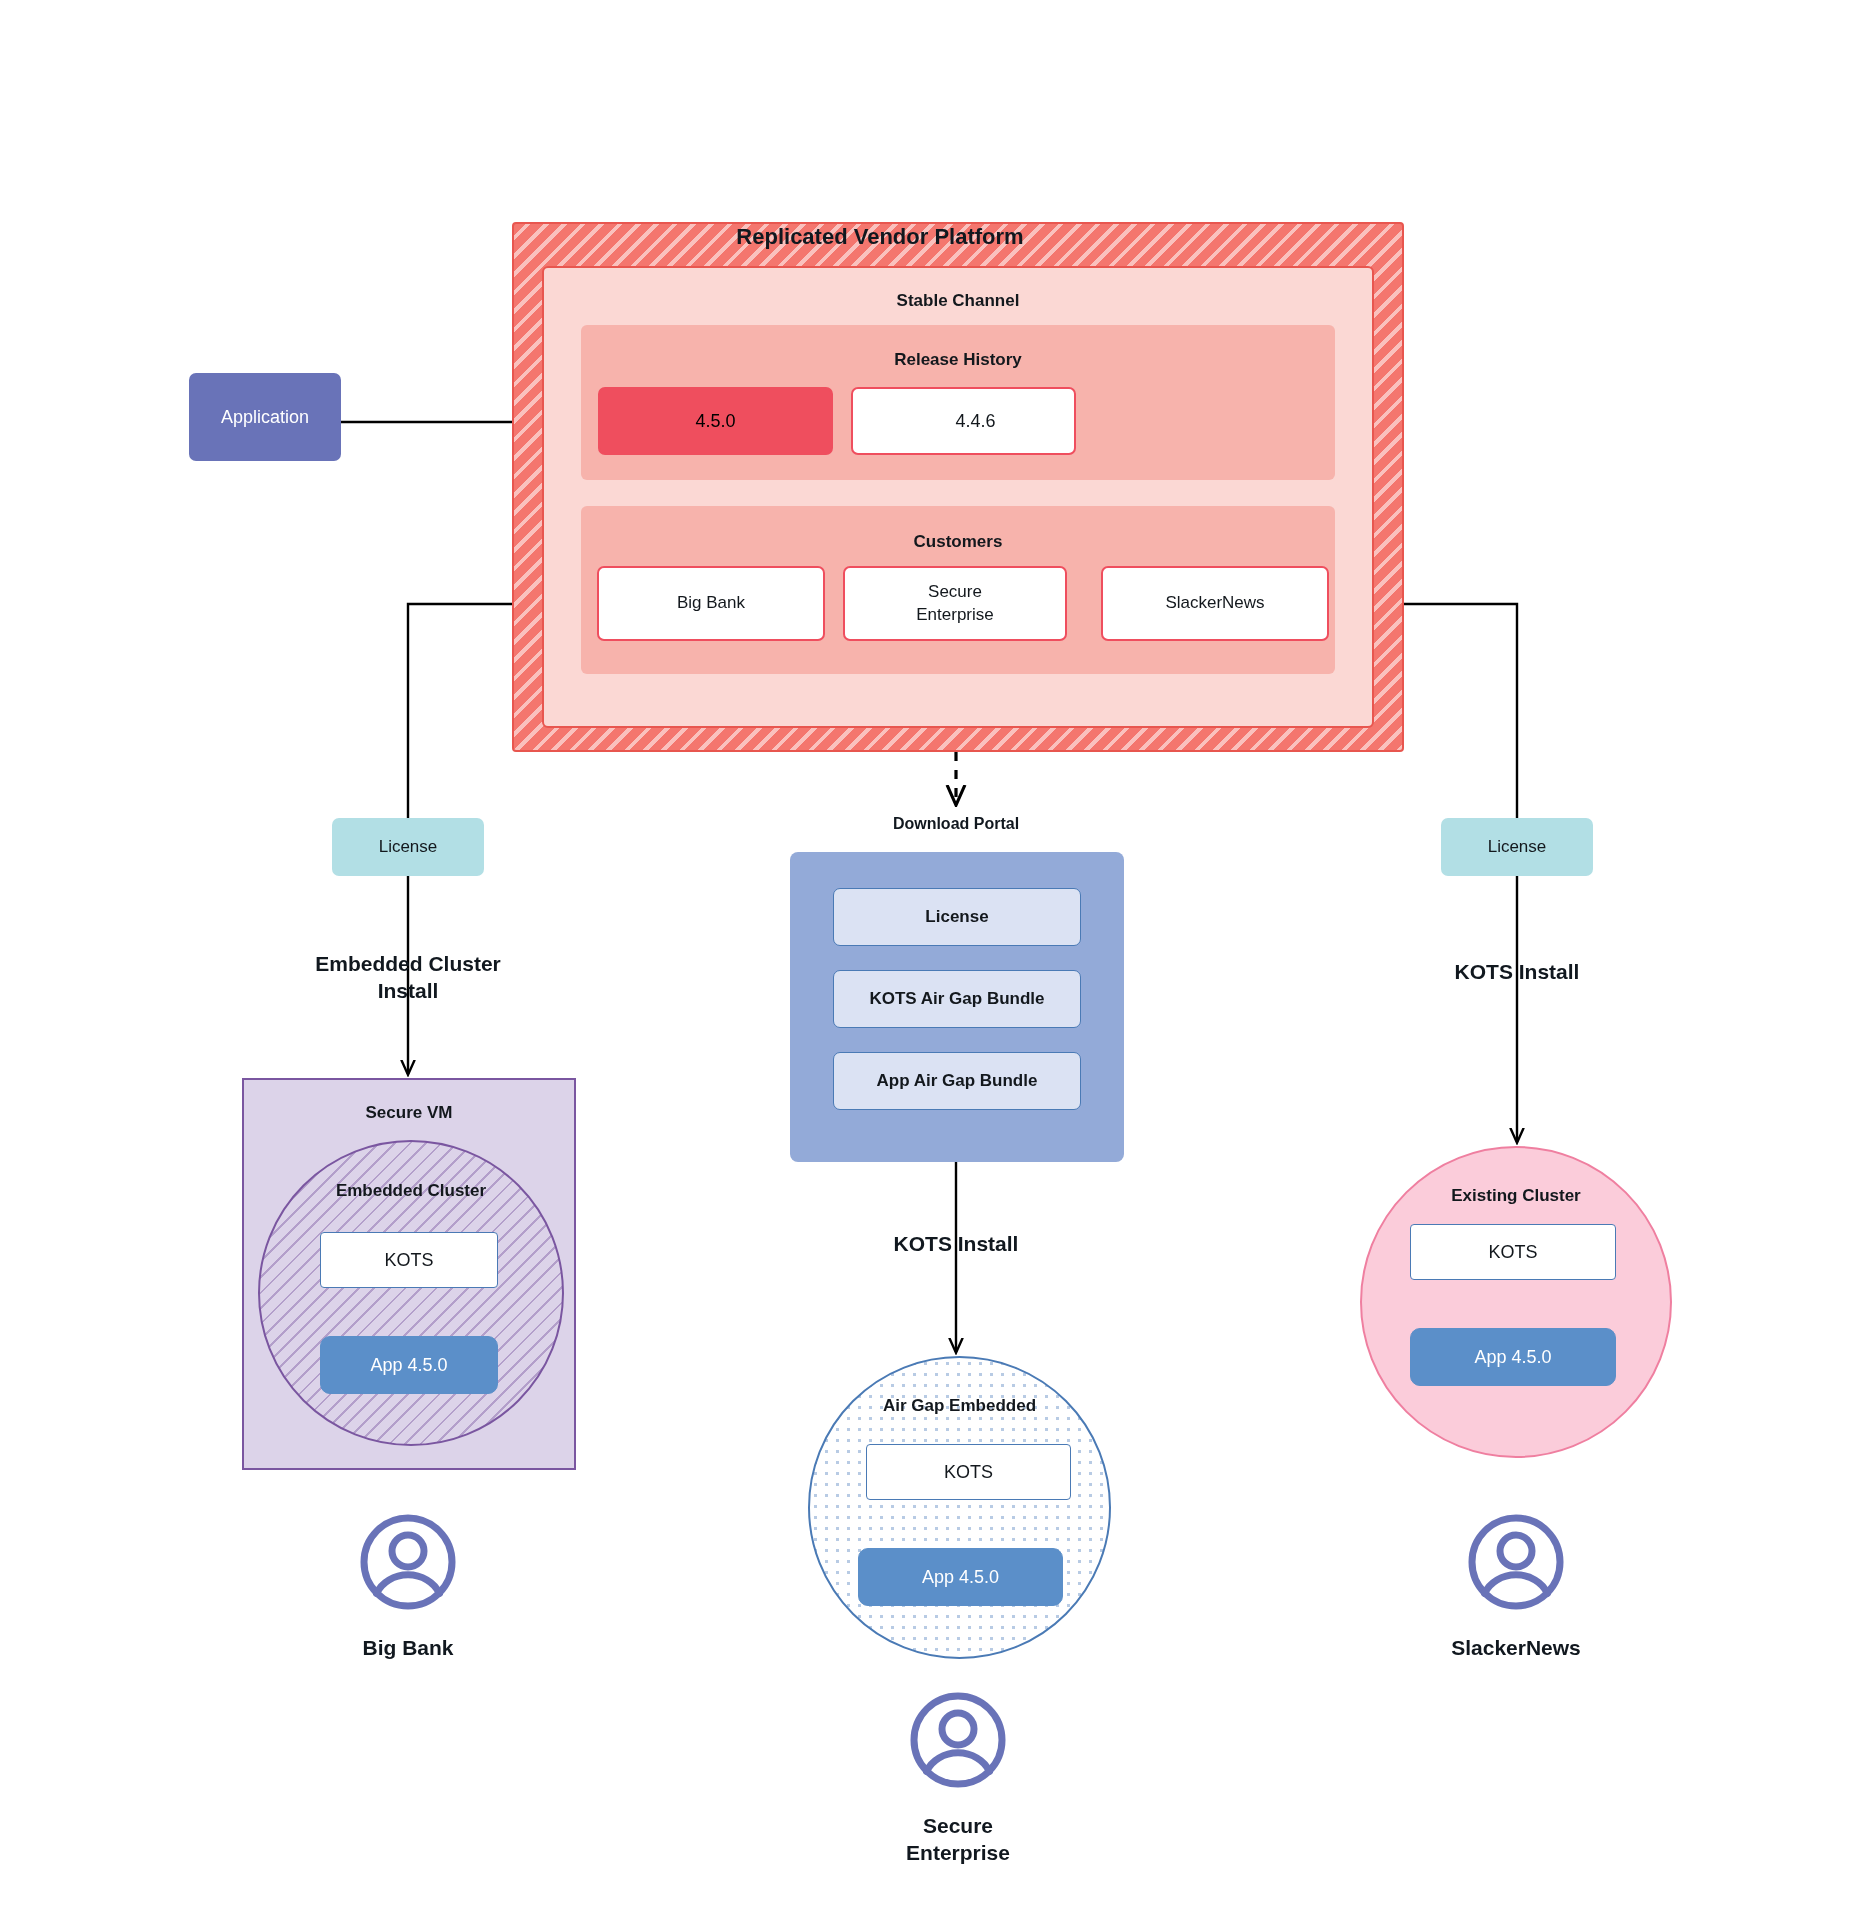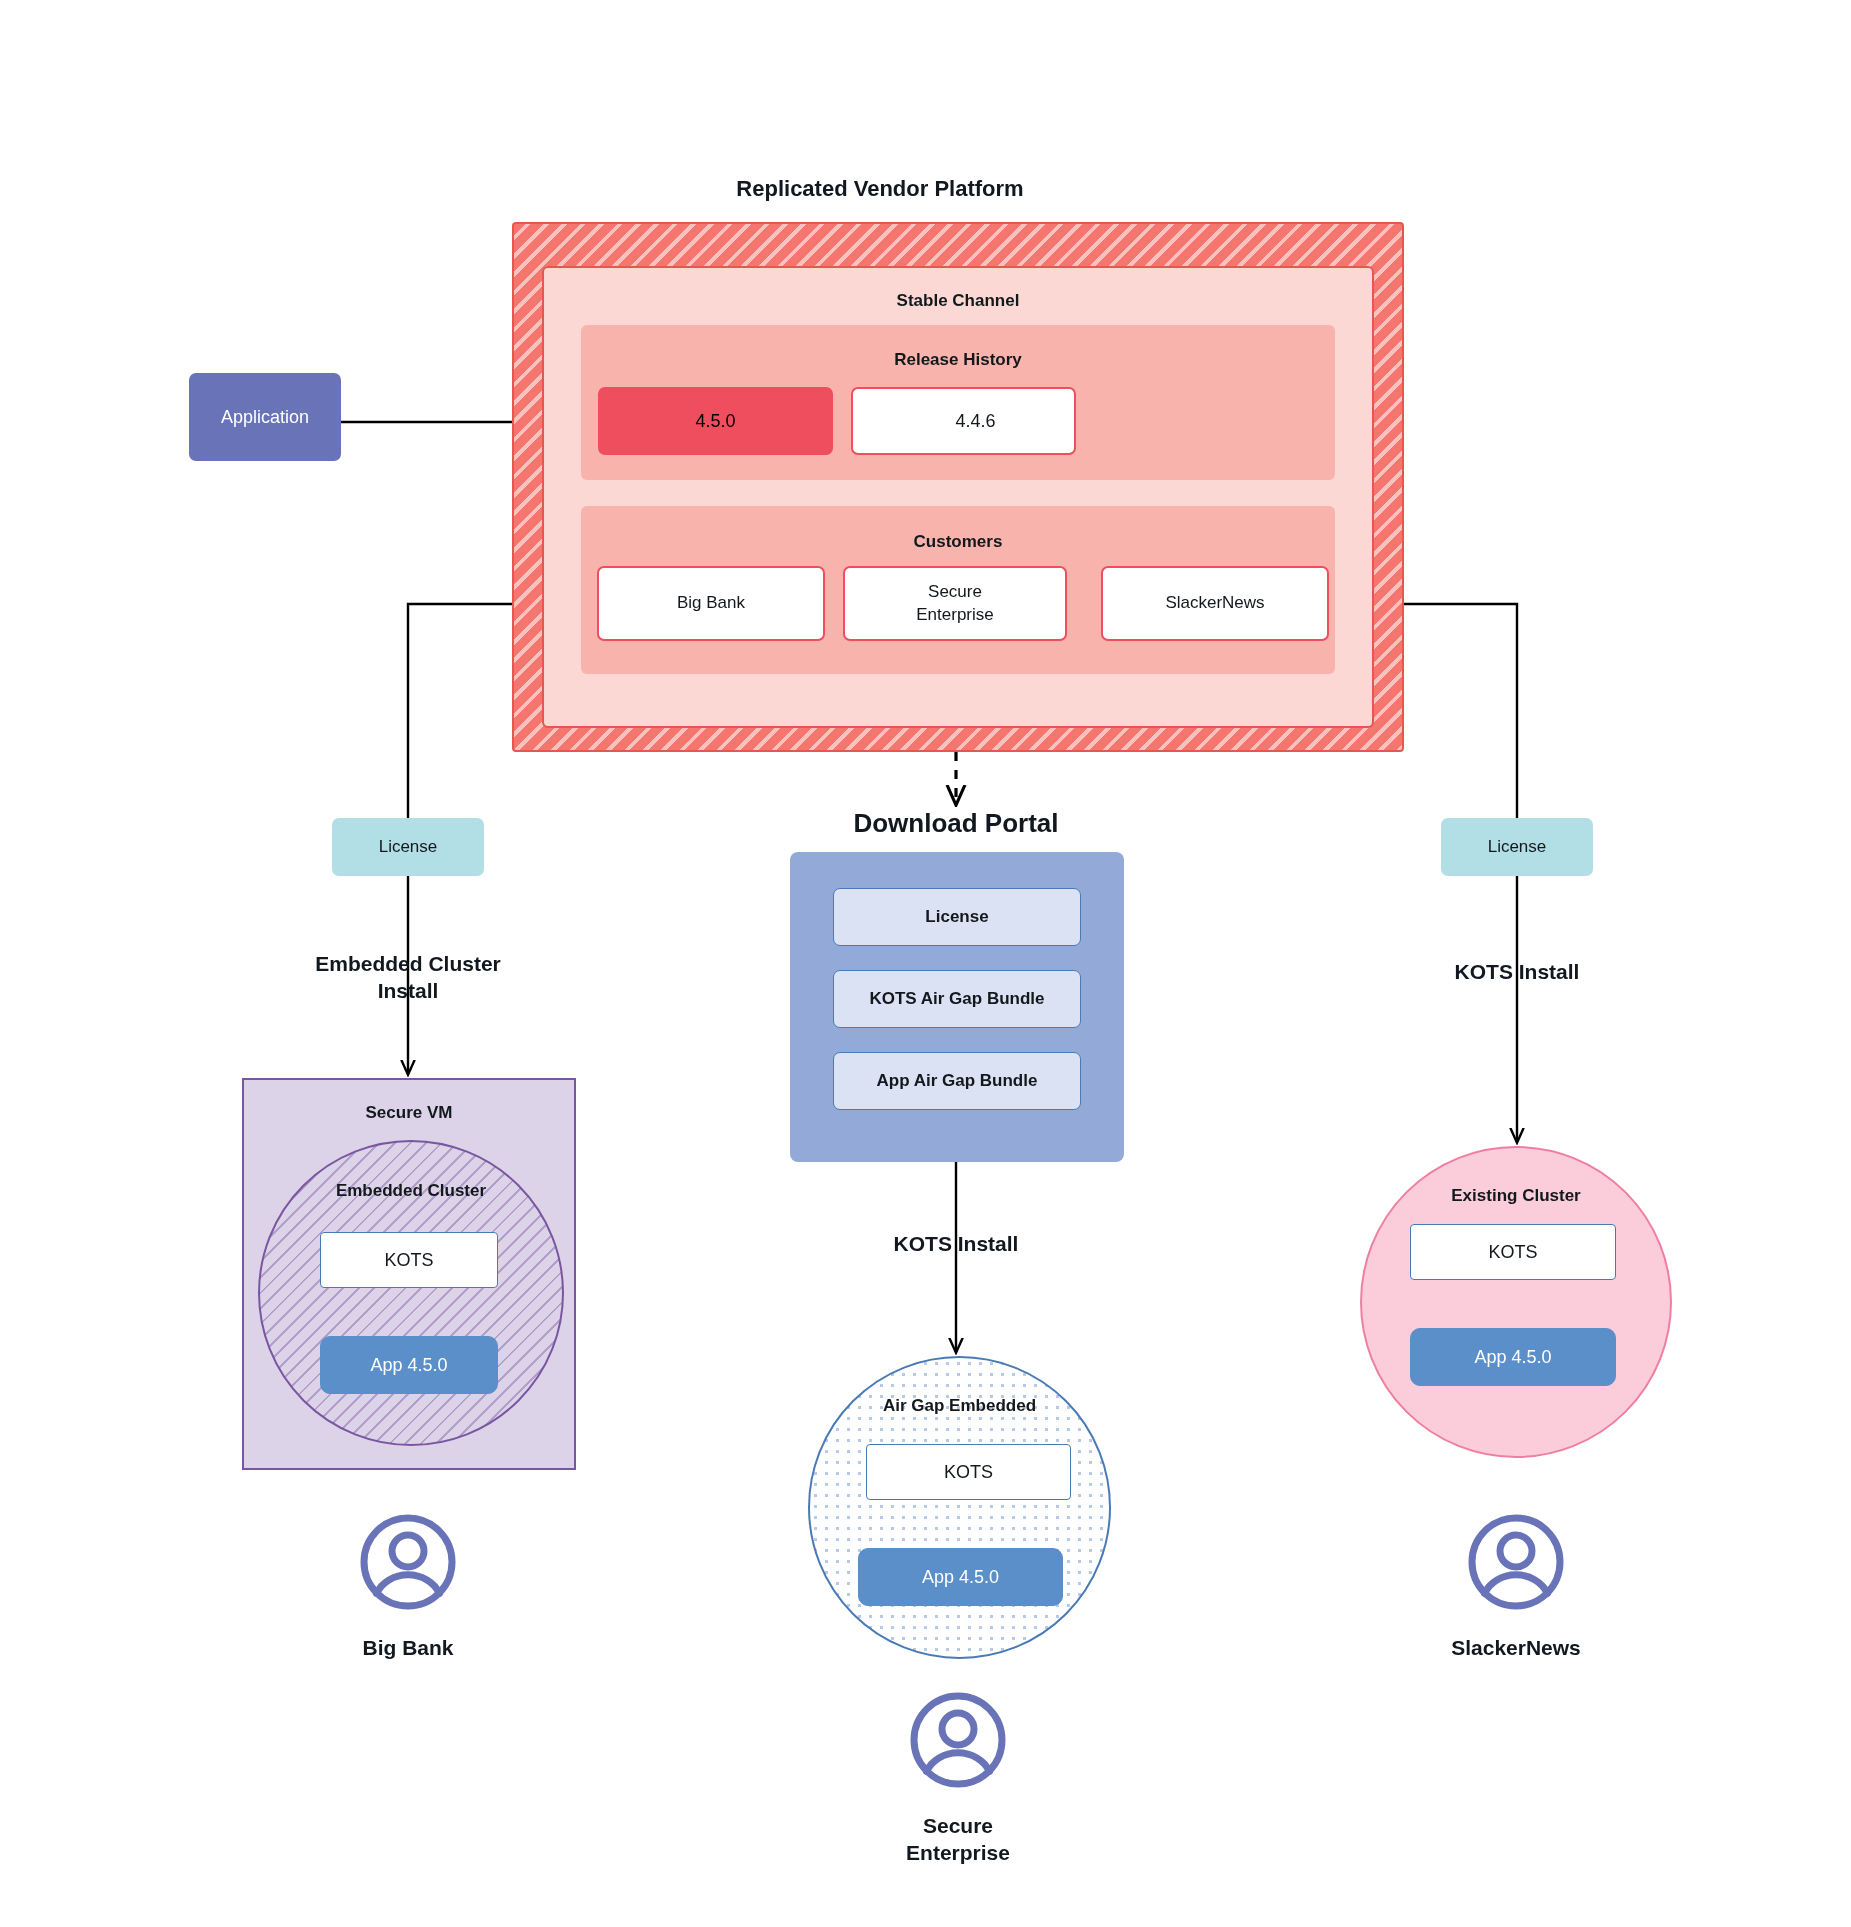--- a/index.html
+++ b/index.html
@@ -44,20 +44,21 @@
     text-align: center;
     line-height: 1.28;
     z-index: 12;
   }
 
   
   .platform-title {
     font-size: 22px;
     font-weight: bold;
     color: #11181f;
+    margin-top: 48px;
   }
   .platform-outer {
     background-color: #f4766e;
     background-image: repeating-linear-gradient(
         -45deg,
         rgba(255,255,255,0.55) 0px,
         rgba(255,255,255,0.55) 4px,
         rgba(0,0,0,0) 4px,
         rgba(0,0,0,0) 13px);
     border: 2px solid #e8564f;
@@ -119,21 +120,21 @@
   
   .license-chip {
     background: #b2dfe5;
     border-radius: 7px;
     color: #13181d;
     font-size: 17px;
   }
 
   
   .portal-title {
-    font-size: 26px;
+    font-size: 16px;
     font-weight: bold;
     color: #11181f;
   }
   .portal-box {
     background: #93aad8;
     border-radius: 8px;
     z-index: 8;
   }
   .portal-item {
     background: #dbe2f3;

